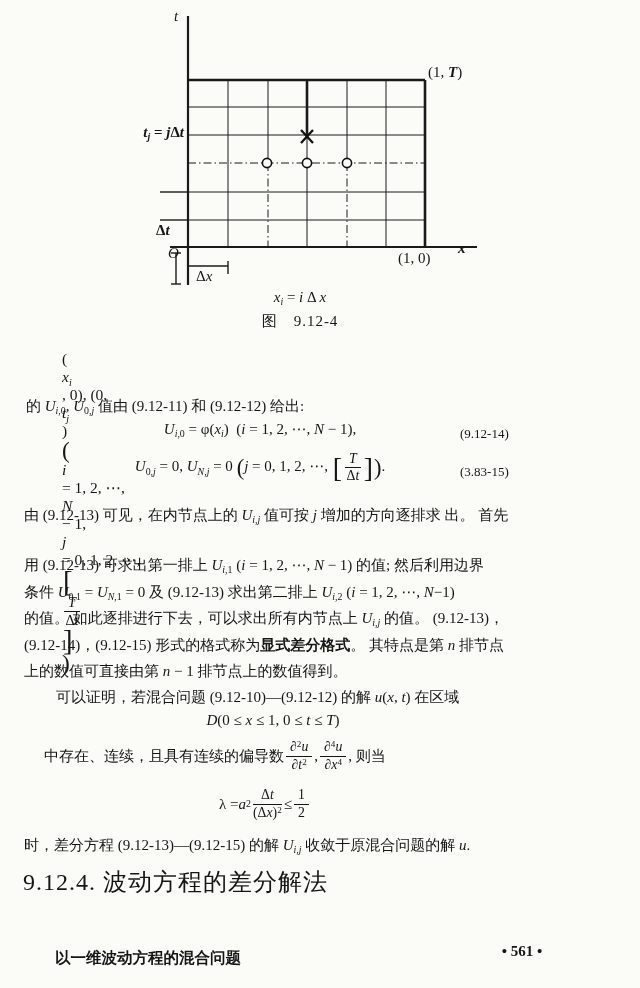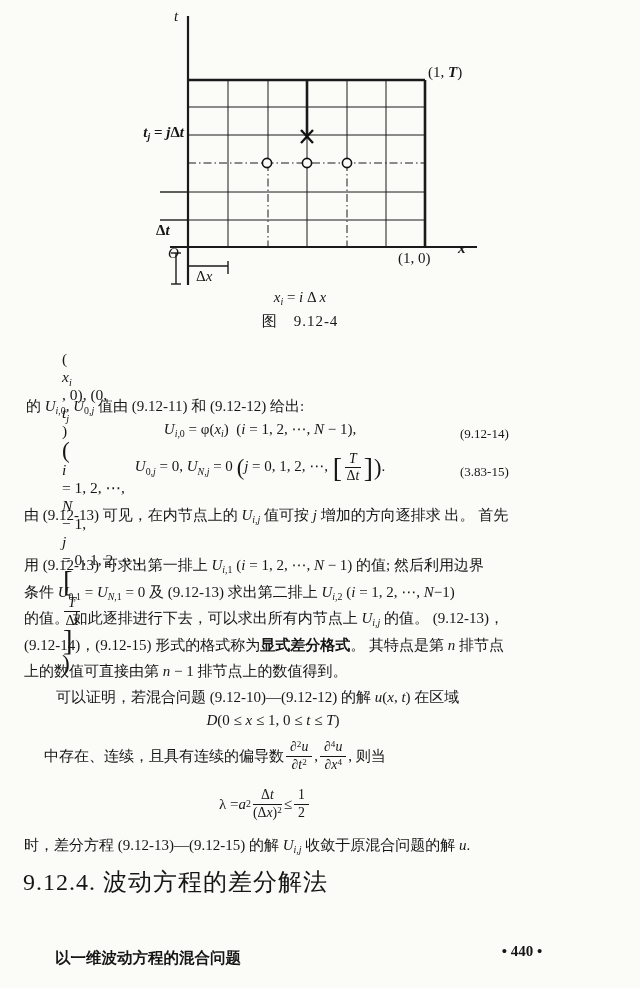--- a/index.html
+++ b/index.html
@@ -141,15 +141,15 @@
         <span class="fn">1</span>
         <span class="fd">2</span>
       </span></div>
 
   <div class="abs body-text" style="left:24px;top:836px;">时，差分方程 (9.12-13)—(9.12-15) 的解 <i>U</i><sub><i>i</i>,<i>j</i></sub> 收敛于原混合问题的解 <i>u</i>.</div>
 
   <div class="abs heading" style="left:23px;top:866px;">9.12.4. 波动方程的差分解法</div>
 
   <div class="abs subheading" style="left:55px;top:904px;margin-top:44px;">以一维波动方程的混合问题</div>
 
-  <div class="abs body-text center" style="left:457px;top:943px;width:130px;font-weight:bold;">• 440 •</div>
+  <div class="abs body-text center" style="left:457px;top:943px;width:130px;font-weight:bold;">• 561 •</div>
 
 </div>
 
 </body></html>

